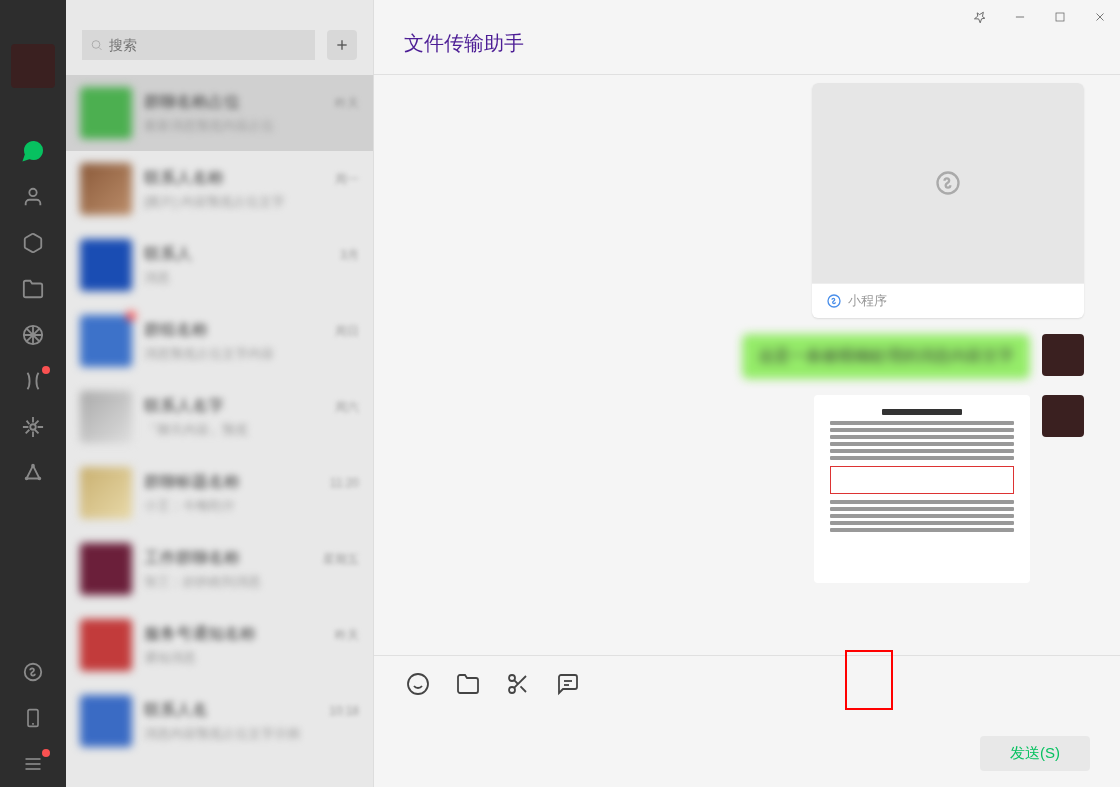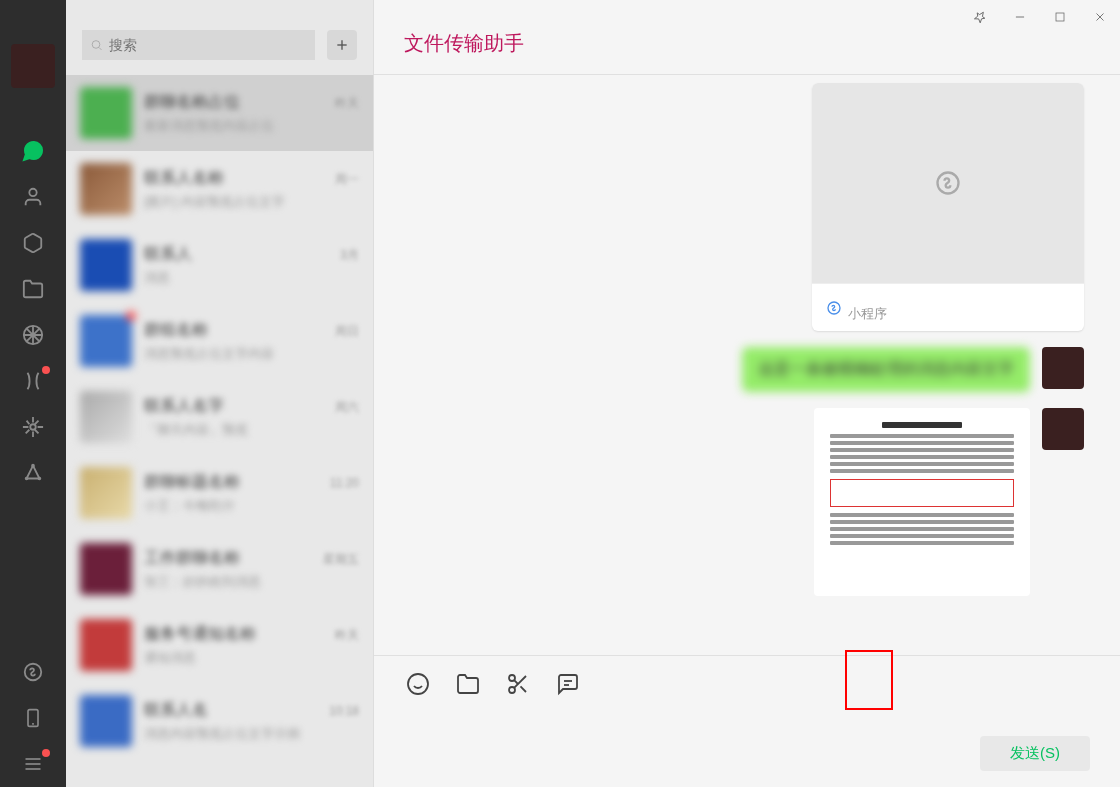--- a/index.html
+++ b/index.html
@@ -29,35 +29,35 @@
     .chat-info { flex: 1; min-width: 0; }
     .chat-top { display: flex; justify-content: space-between; align-items: baseline; }
     .chat-name { font-size: 16px; color: #333; filter: blur(3px); white-space: nowrap; overflow: hidden; }
     .chat-time { font-size: 12px; color: #999; filter: blur(2px); }
     .chat-preview { font-size: 13px; color: #999; margin-top: 4px; filter: blur(3px); white-space: nowrap; overflow: hidden; }
     .chat-badge { position: absolute; top: -4px; right: -4px; width: 10px; height: 10px; background: #fa5151; border-radius: 50%; }
     
     
     .main { flex: 1; background: #f5f5f5; display: flex; flex-direction: column; position: relative; }
     .titlebar { height: 75px; display: flex; align-items: center; padding: 0 30px; border-bottom: 1px solid #e0e0e0; position: relative; }
-    .chat-title { font-size: 20px; color: #be185d; margin-top: 12px; }
+    .chat-title { font-size: 20px; color: #4c1d95; margin-top: 12px; }
     .window-controls { position: absolute; top: 0; right: 0; display: flex; }
     .win-btn { width: 40px; height: 34px; display: flex; align-items: center; justify-content: center; cursor: pointer; }
     .win-btn svg { stroke: #666; fill: none; stroke-width: 1.5; }
     
     .messages { flex: 1; padding: 8px 36px; overflow-y: auto; }
     .msg-group { display: flex; justify-content: flex-end; margin-bottom: 16px; align-items: flex-start; gap: 12px; }
     .msg-avatar { width: 42px; height: 42px; border-radius: 4px; background: #3a2020; }
     
     .miniprogram-card { width: 272px; background: #fff; border-radius: 6px; overflow: hidden; box-shadow: 0 1px 2px rgba(0,0,0,0.1); }
     .mp-img { height: 200px; background: #e6e6e6; display: flex; align-items: center; justify-content: center; }
     .mp-img svg { width: 28px; height: 28px; stroke: #aaa; fill: none; stroke-width: 2; }
     .mp-footer { padding: 8px 14px; display: flex; align-items: center; gap: 6px; border-top: 1px solid #eee; }
     .mp-footer svg { width: 16px; height: 16px; stroke: #4a8fea; fill: none; stroke-width: 2; }
-    .mp-footer-text { font-size: 13px; color: #999; margin-top: 13px; }
+    .mp-footer-text { font-size: 13px; color: #999; }
     
     .text-bubble { background: #95ec69; padding: 12px 16px; border-radius: 6px; max-width: 300px; font-size: 16px; color: #333; filter: blur(5px); position: relative; }
     .text-bubble::after { content: ''; position: absolute; right: -6px; top: 14px; border: 6px solid transparent; border-left-color: #95ec69; }
     
     .img-bubble { width: 216px; background: #fff; border-radius: 4px; overflow: hidden; }
     .doc-thumb { height: 188px; background: #fff; padding: 8px; font-size: 6px; color: #444; line-height: 1.6; }
     .doc-line { height: 4px; background: #999; margin: 3px 8px; border-radius: 1px; }
     .doc-line.title { height: 6px; width: 40%; margin: 6px auto; background: #333; }
     .doc-box { border: 1px solid #d33; margin: 6px 8px; height: 28px; }
     

